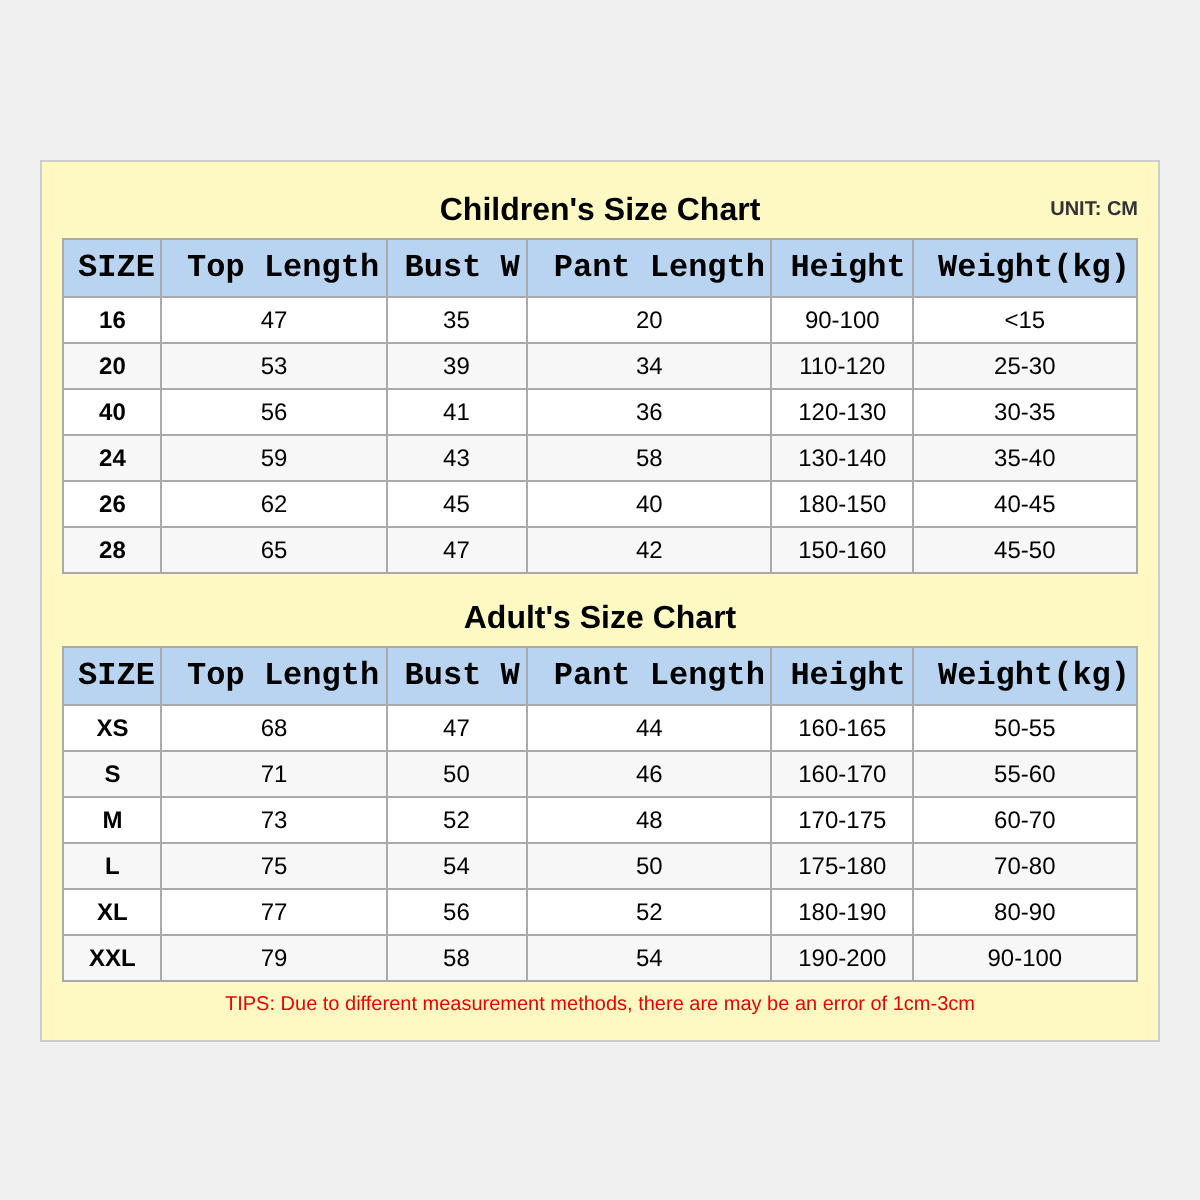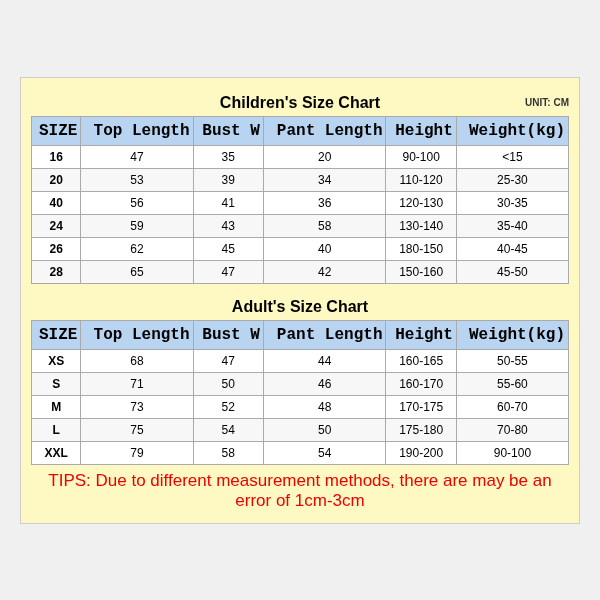--- a/index.html
+++ b/index.html
@@ -59,21 +59,21 @@
     }
     tr:nth-child(odd) td {
       background-color: #fff;
     }
     td:first-child, th:first-child {
       font-weight: bold;
     }
     .tips {
       text-align: center;
       color: #e00;
-      font-size: 17px;
+      font-size: 10px;
       padding: 6px 4px 2px 4px;
     }
     .section-gap {
       height: 8px;
     }
   </style>
 </head>
 <body>
 
 <div class="chart-container">
@@ -190,20 +190,28 @@
         </tr>
         <tr>
           <td>L</td>
           <td>75</td>
           <td>54</td>
           <td>50</td>
           <td>175-180</td>
           <td>70-80</td>
         </tr>
         <tr>
+          <td>XL</td>
+          <td>77</td>
+          <td>56</td>
+          <td>52</td>
+          <td>180-190</td>
+          <td>80-90</td>
+        </tr>
+        <tr>
           <td>XXL</td>
           <td>79</td>
           <td>58</td>
           <td>54</td>
           <td>190-200</td>
           <td>90-100</td>
         </tr>
       </tbody>
   </table>
 

